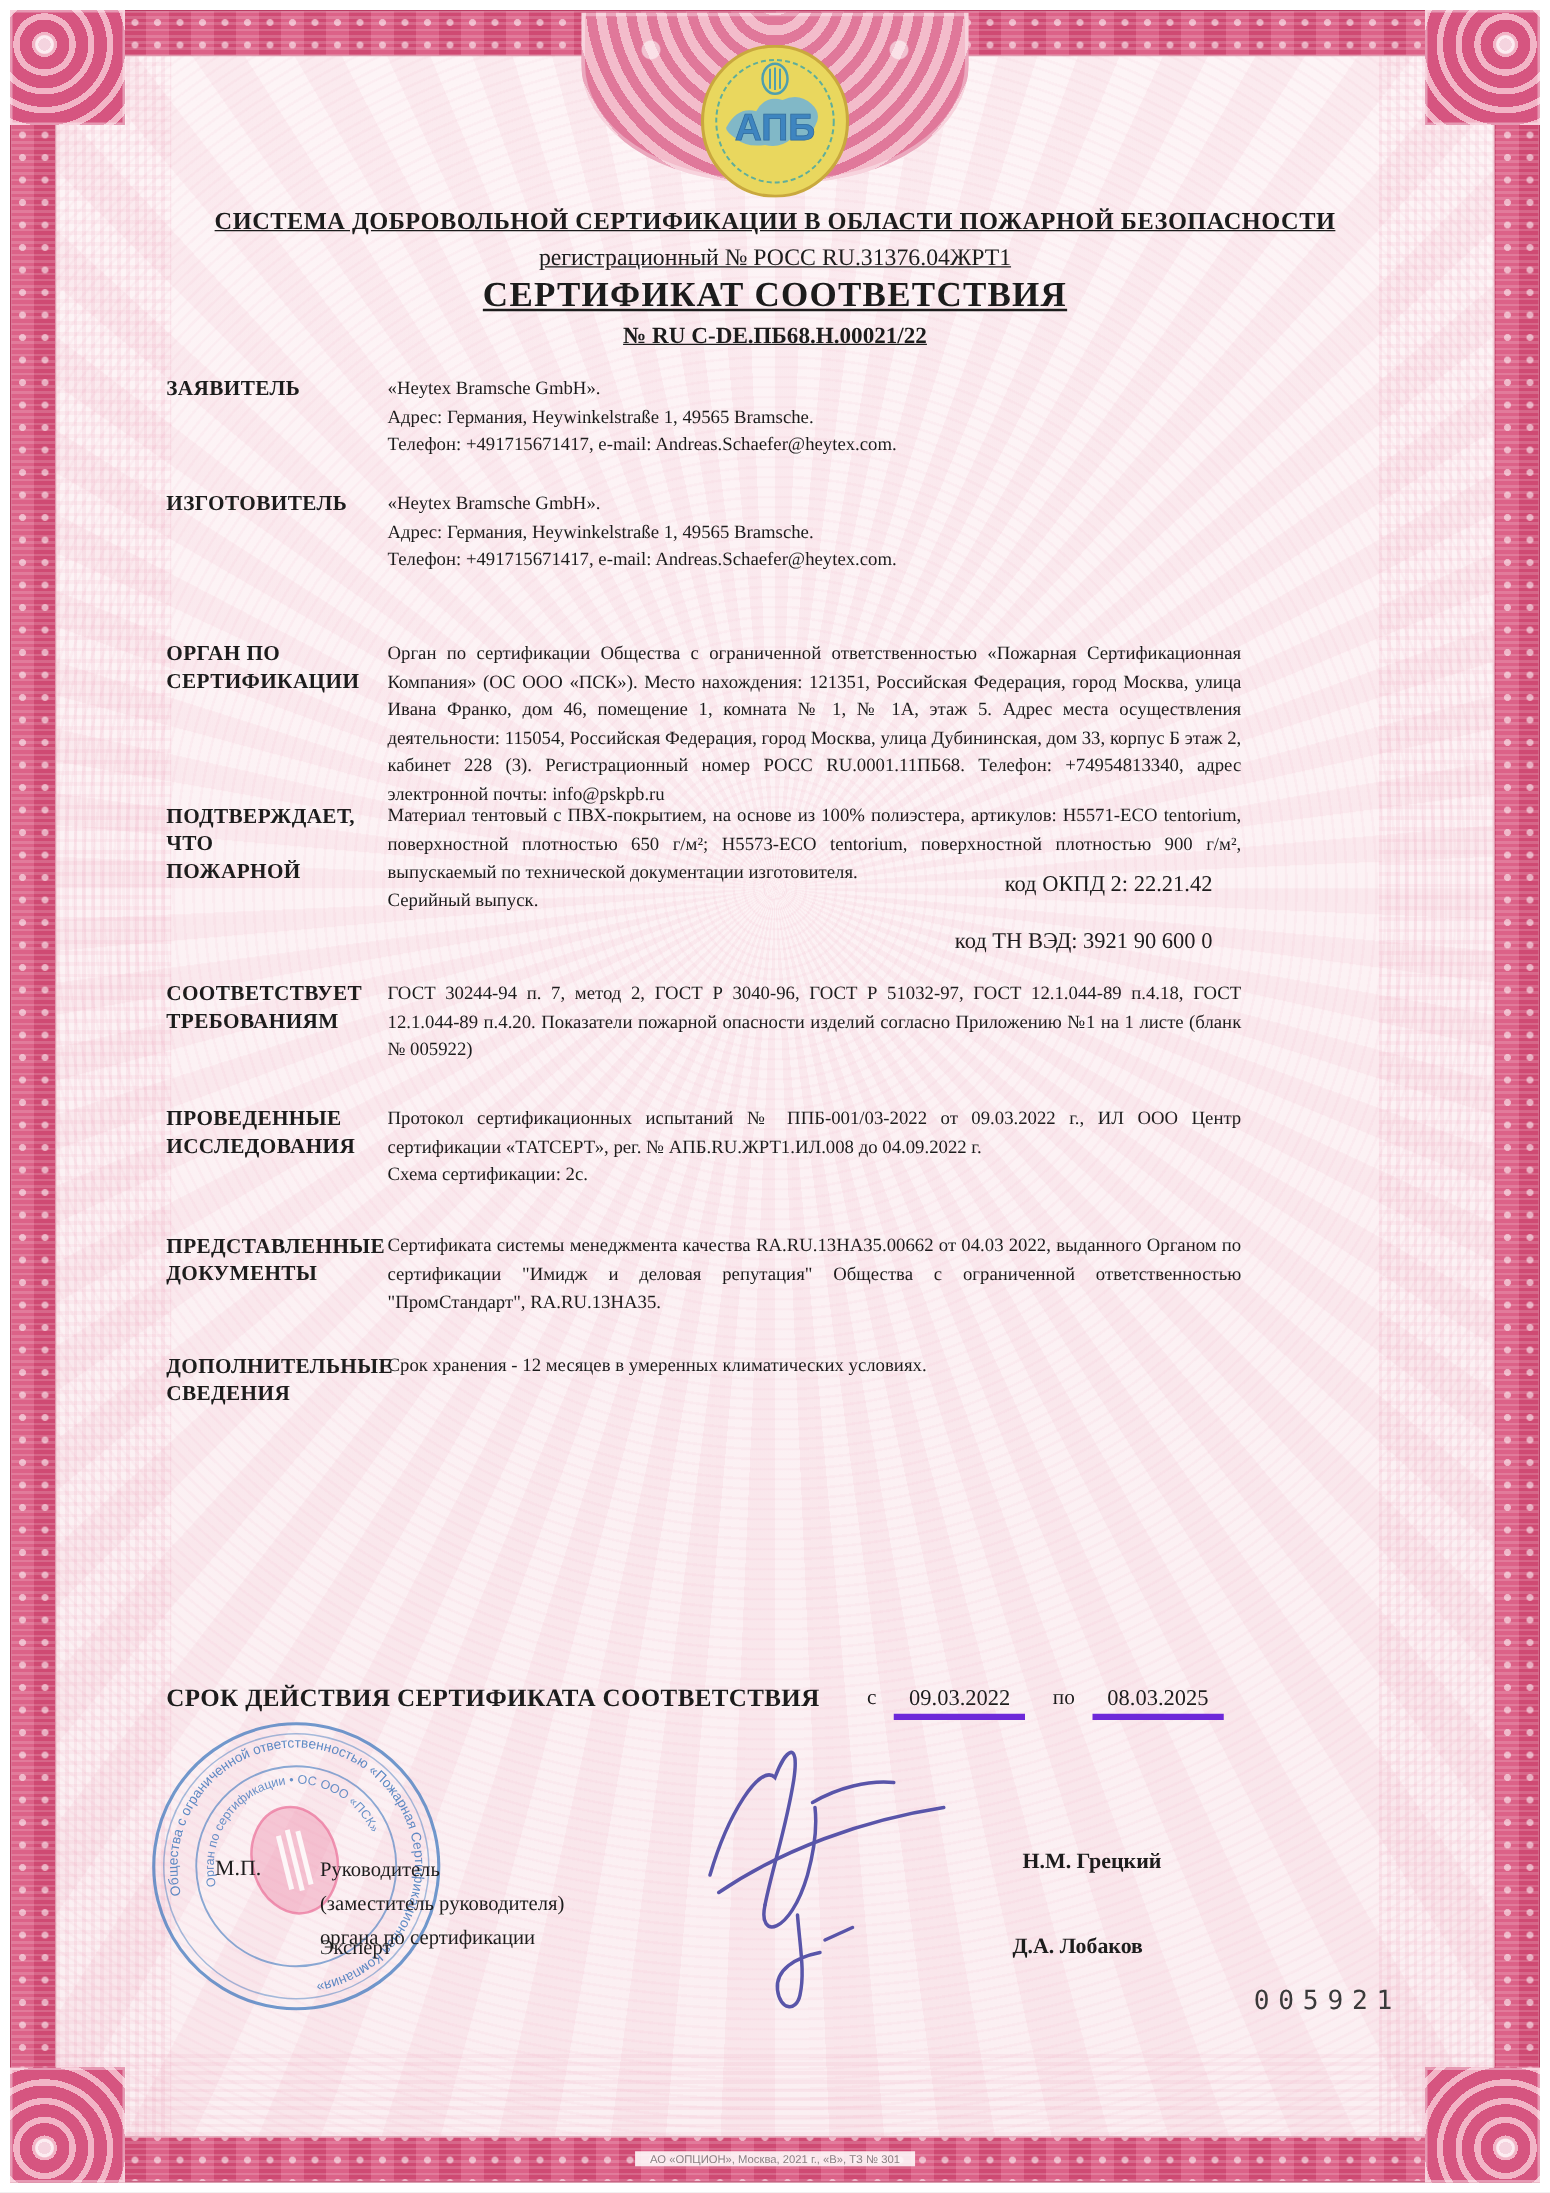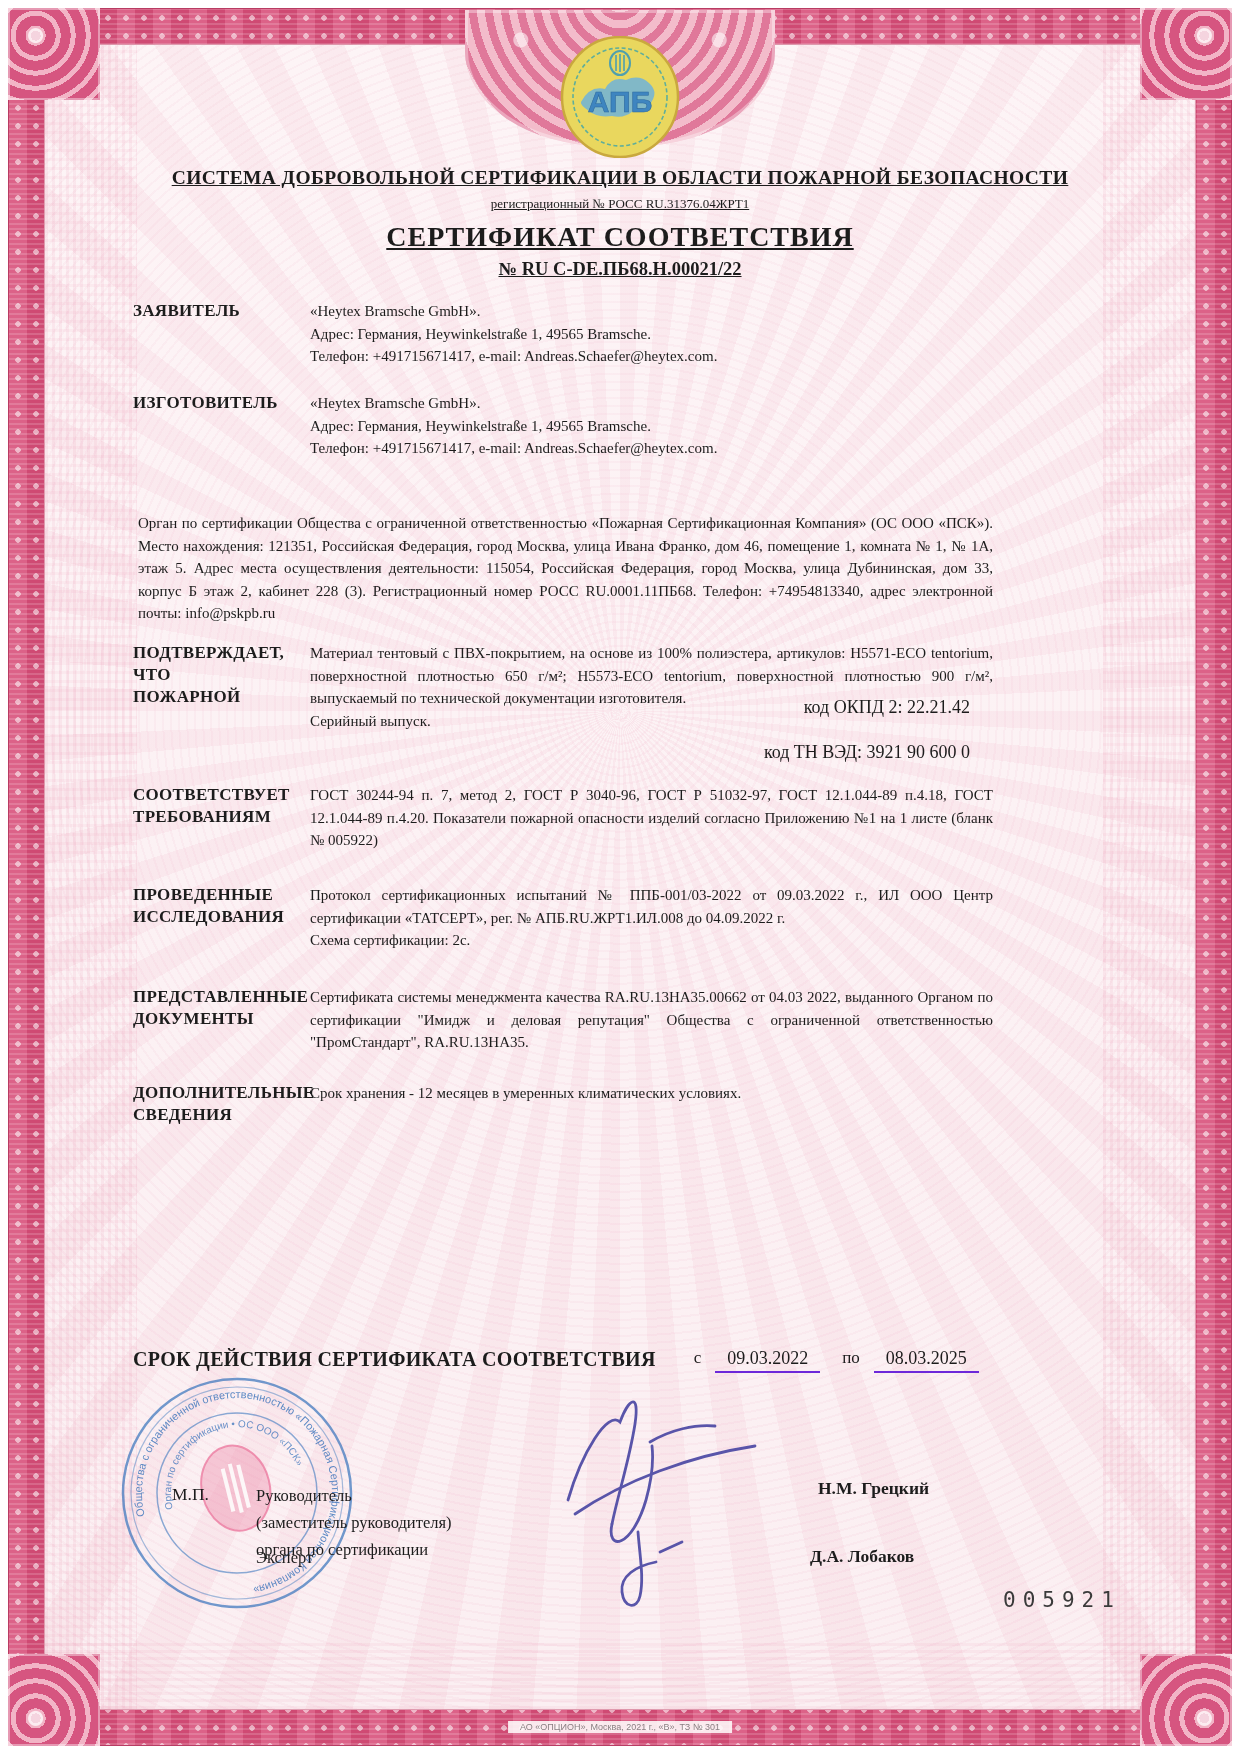--- a/index.html
+++ b/index.html
@@ -42,38 +42,38 @@
       radial-gradient(circle at 18% 22%, rgba(255,255,255,.55) 0 7px, transparent 8px),
       radial-gradient(circle at 82% 22%, rgba(255,255,255,.55) 0 7px, transparent 8px),
       repeating-radial-gradient(circle at 50% -10%, #e0789a 0 8px, #f3bccb 8px 16px);
     border-radius:0 0 140px 140px / 0 0 95px 95px;
     box-shadow:inset 0 0 0 3px rgba(255,255,255,.35);}
   .emblem{position:absolute;left:50%;top:36px;transform:translateX(-50%);width:122px;height:122px;z-index:4;}
 
   
   .hdr{position:absolute;left:0;width:100%;text-align:center;z-index:5;text-decoration:underline;}
   .hdr1{top:167px;font-size:19.5px;font-weight:700;letter-spacing:.4px;}
-  .hdr2{top:196px;font-size:13px;font-weight:400;}
+  .hdr2{top:196px;font-size:19px;font-weight:400;}
   .hdr-title{top:221px;font-size:28px;font-weight:700;letter-spacing:1px;}
   .hdr-num{top:259px;font-size:18.5px;font-weight:700;}
 
   
   .row{position:absolute;left:133px;width:860px;display:flex;z-index:5;}
   .lbl{width:172px;flex:0 0 172px;font-weight:700;font-size:17px;line-height:1.3;letter-spacing:.3px;white-space:pre-line;}
   .val{flex:1;font-size:15px;line-height:1.5;padding-left:5px;}
   .val.just{text-align:justify;}
   .val .line{display:block;}
   .code-line{position:absolute;right:270px;z-index:5;font-size:18px;text-align:right;}
 
   
   .validity{position:absolute;left:133px;top:1348px;width:880px;z-index:5;display:flex;align-items:flex-start;}
   .validity .vlabel{font-size:20px;font-weight:700;letter-spacing:.3px;}
   .validity .conj{font-size:17px;margin:0 14px 0 38px;}
   .validity .conj2{font-size:17px;margin:0 14px 0 22px;}
-  .validity .vdate{font-size:18px;border-bottom:2px solid #6d28d9;padding:0 12px 2px;}
+  .validity .vdate{font-size:18px;border-bottom:5px solid #6d28d9;padding:0 12px 2px;}
 
   
   .stamp{position:absolute;left:112px;top:1368px;width:250px;height:250px;z-index:4;transform:rotate(-14deg);opacity:.92;}
   .mp{position:absolute;left:172px;top:1484px;font-size:17.5px;z-index:5;}
   .role{position:absolute;left:256px;top:1482px;width:250px;font-size:16.5px;line-height:1.65;z-index:5;white-space:pre-line;}
   .expert{position:absolute;left:256px;top:1548px;font-size:16.5px;z-index:5;}
   .sig-name{position:absolute;font-size:17.5px;font-weight:700;z-index:5;}
   .sig-name.head{left:818px;top:1478px;}
   .sig-name.exp{left:810px;top:1546px;}
   .ink{position:absolute;left:520px;top:1382px;width:270px;height:240px;z-index:6;pointer-events:none;}
@@ -132,20 +132,22 @@
   <div class="row" style="top:392px">
     <div class="lbl">ИЗГОТОВИТЕЛЬ</div>
     <div class="val">
       <span class="line">«Heytex Bramsche GmbH».</span>
       <span class="line">Адрес: Германия, Heywinkelstraße 1, 49565 Bramsche.</span>
       <span class="line">Телефон: +491715671417, e-mail: Andreas.Schaefer@heytex.com.</span>
     </div>
   </div>
 
   <div class="row" style="top:512px">
+    <div class="lbl">ОРГАН ПО
+СЕРТИФИКАЦИИ</div>
     <div class="val just">Орган по сертификации Общества с ограниченной ответственностью «Пожарная Сертификационная Компания» (ОС ООО «ПСК»). Место нахождения: 121351, Российская Федерация, город Москва, улица Ивана Франко, дом 46, помещение 1, комната № 1, № 1А, этаж 5. Адрес места осуществления деятельности: 115054, Российская Федерация, город Москва, улица Дубининская, дом 33, корпус Б этаж 2, кабинет 228 (3). Регистрационный номер РОСС RU.0001.11ПБ68. Телефон: +74954813340, адрес электронной почты: info@pskpb.ru</div>
   </div>
 
   <div class="row" style="top:642px">
     <div class="lbl">ПОДТВЕРЖДАЕТ,
 ЧТО
 ПОЖАРНОЙ</div>
     <div class="val">
       <span class="line just" style="text-align:justify">Материал тентовый с ПВХ-покрытием, на основе из 100% полиэстера, артикулов: Н5571-ЕСО tentorium, поверхностной плотностью 650 г/м²; Н5573-ЕСО tentorium, поверхностной плотностью 900 г/м², выпускаемый по технической документации изготовителя.</span>
       <span class="line">Серийный выпуск.</span>

